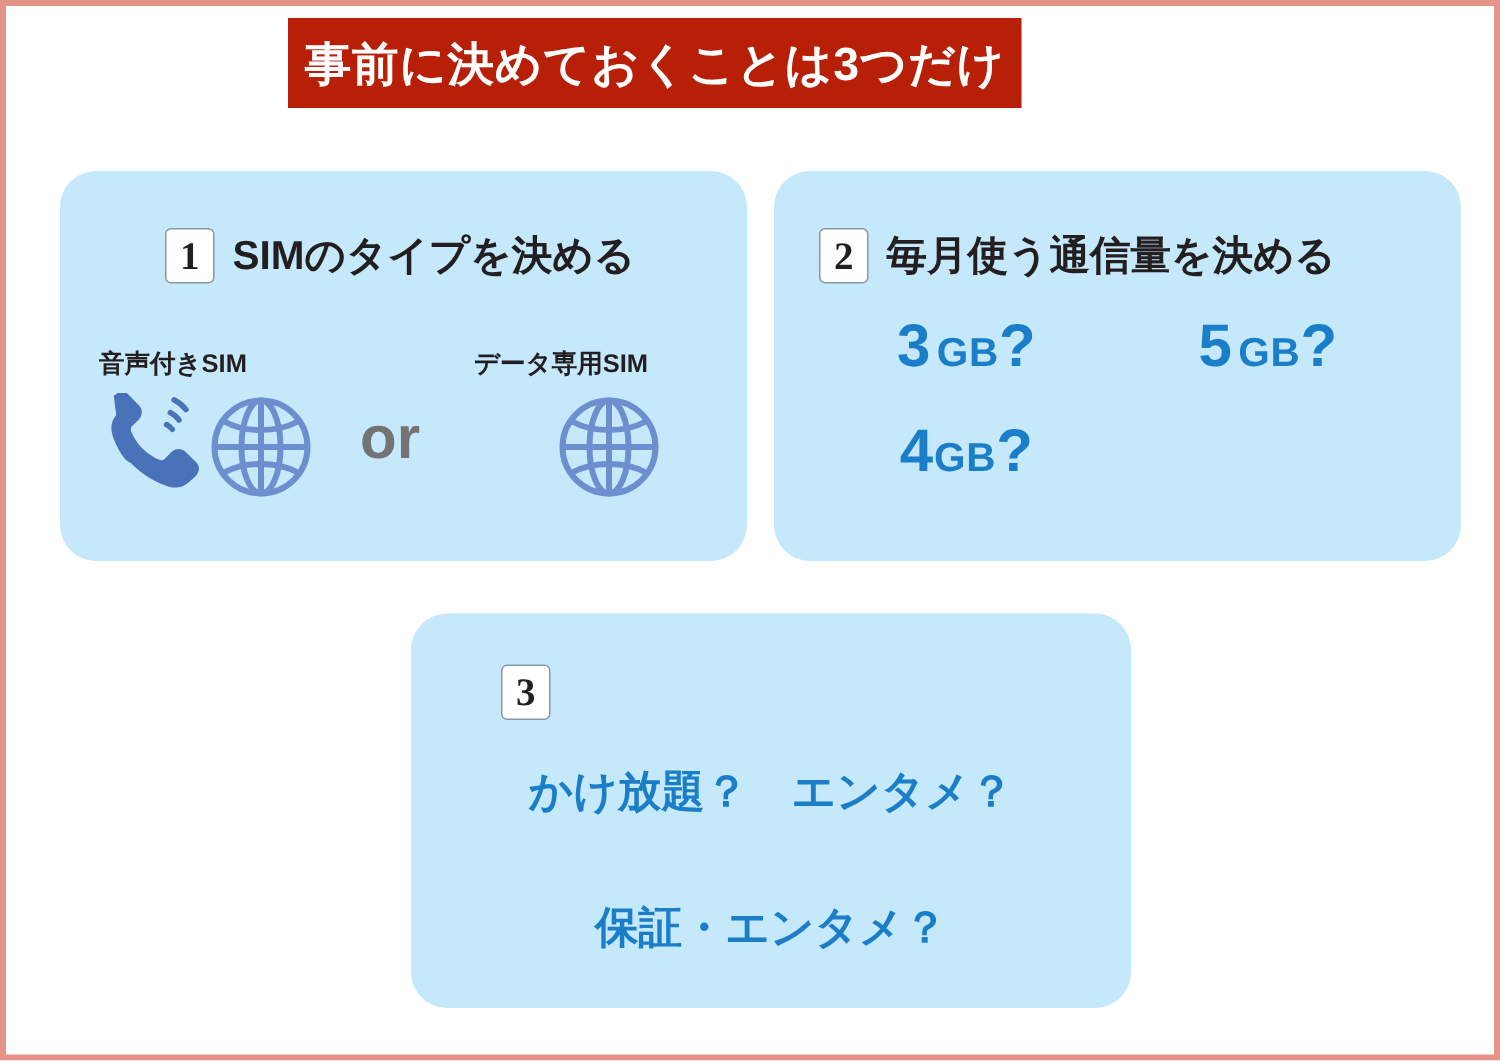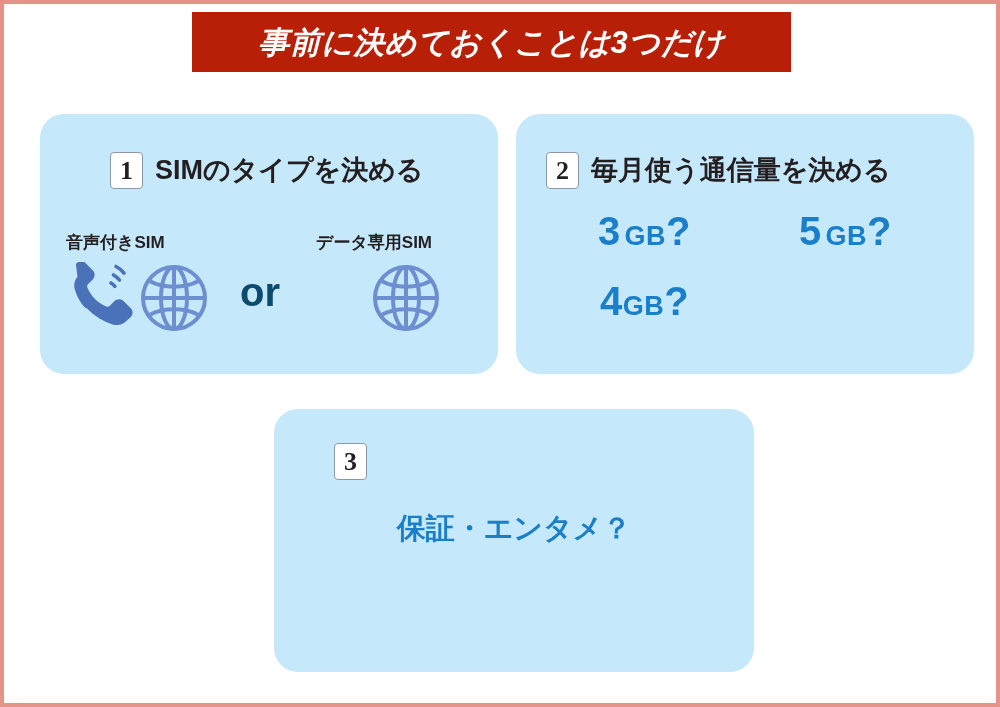--- a/index.html
+++ b/index.html
@@ -20,27 +20,26 @@
     border: 4px solid #e59289;
     background: #ffffff;
     overflow: hidden;
   }
 
   
   .header-band {
     position: absolute;
     left: 188px;
     top: 8px;
-    width: 599px;
+    width: 489px;
     height: 60px;
     background: #b81f07;
     display: flex;
     align-items: center;
     justify-content: center;
-    font-style: italic;
   }
   .header-title {
     color: #ffffff;
     font-size: 31px;
     font-weight: bold;
     letter-spacing: 0.5px;
     line-height: 1;
     white-space: nowrap;
   }
 
@@ -115,21 +114,21 @@
     height: 80px;
   }
   .icon-slot { position: absolute; top: 0; }
   #icon-phone { left: 30px; }
   #icon-globe-1 { left: 98px; }
   #icon-globe-2 { left: 330px; }
   .or-text {
     position: absolute;
     left: 200px;
     top: 10px;
-    color: #0c4a6e;
+    color: #737373;
     font-size: 40px;
     font-weight: bold;
     line-height: 1;
   }
 
   
   .gb-grid {
     position: absolute;
     left: 0;
     top: 95px;
@@ -248,17 +247,18 @@
       </div>
     </div>
   </div>
 
   <div class="card" id="card-3">
     <div class="card-title">
       <span class="num-box">3</span>
     </div>
 
     <div class="option-lines">
+      <div class="option-line" id="option-line-1">かけ放題？　エンタメ？</div>
       <div class="option-line" id="option-line-2">保証・エンタメ？</div>
     </div>
   </div>
 
 </div>
 
 </body></html>

